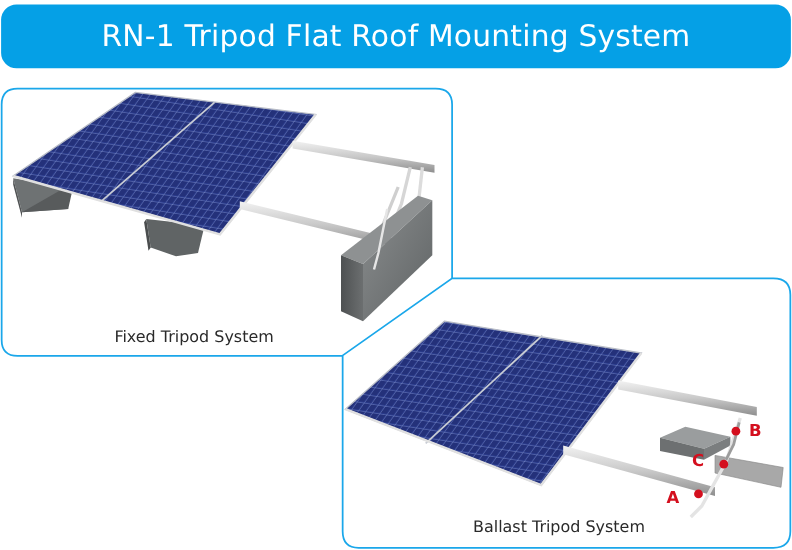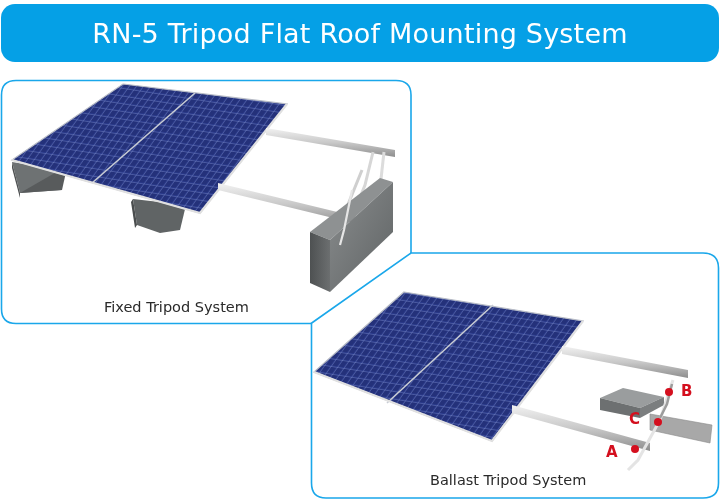--- a/index.html
+++ b/index.html
@@ -16,21 +16,21 @@
   .cap-ballast { left:430px; top:472px;text-align:right; }
   .marker-label { position:absolute; color:#d40f1e; font-weight:bold; font-size:15px; font-family:"DejaVu Sans", sans-serif; }
   .lbl-a { left:606px; top:443px; }
   .lbl-b { left:681px; top:382px; }
   .lbl-c { left:629px; top:410px; }
 </style>
 </head>
 <body>
 
 <div class="title-bar">
-  <span class="title-text">RN-5 Tripod Flat Roof Mounting System</span>
+  <span class="title-text">RN-1 Tripod Flat Roof Mounting System</span>
 </div>
 
 <svg class="art" width="720" height="500" viewBox="0 0 720 500">
   <defs>
     <pattern id="cells" width="7" height="7" patternUnits="userSpaceOnUse" patternTransform="skewX(-30) rotate(8)">
       <rect width="7" height="7" fill="#2b3c8f"></rect>
       <rect x="0.6" y="0.6" width="5.8" height="5.8" fill="#24317a"></rect>
       <path d="M0 0 H7 M0 0 V7" stroke="#8d9bd0" stroke-width="0.6"></path>
     </pattern>
     <linearGradient id="concrete" x1="0" y1="0" x2="1" y2="1">

